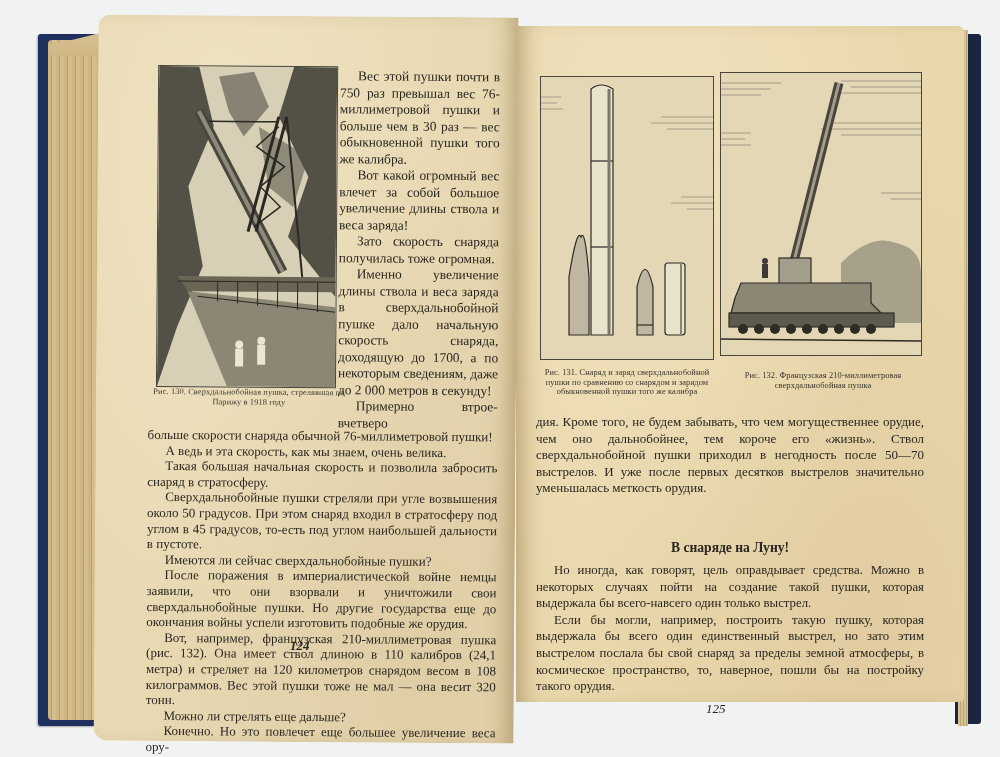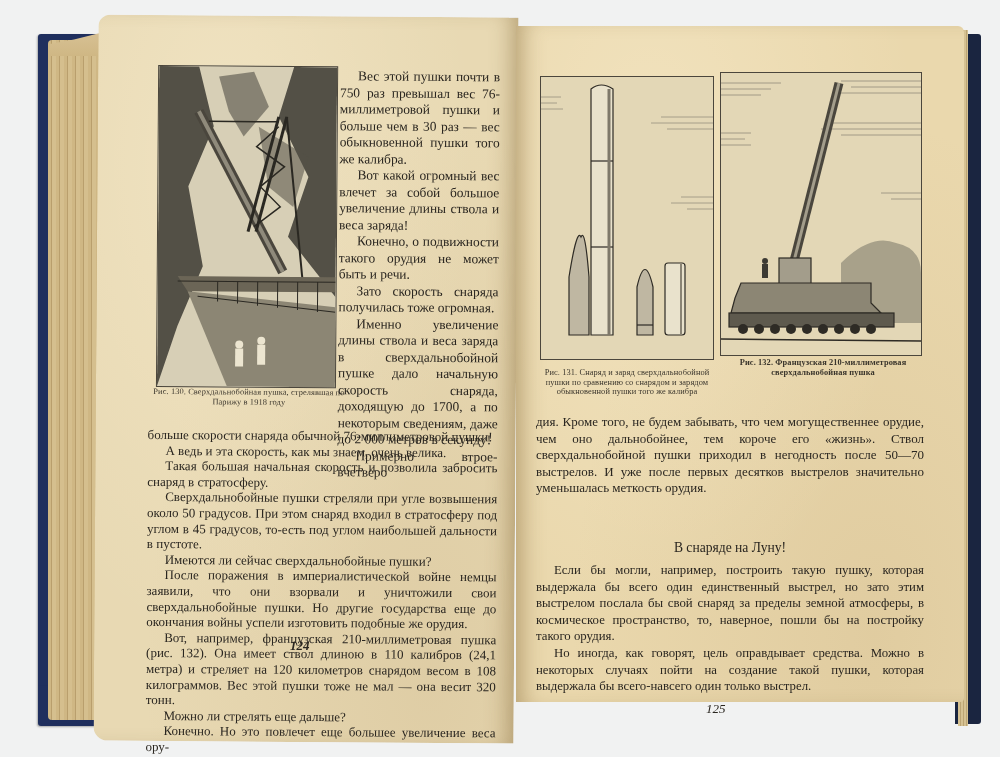--- a/index.html
+++ b/index.html
@@ -67,31 +67,31 @@
     .fig svg { display: block; width: 100%; height: 100%; }
     .fig130 { left: 60px; top: 50px; width: 178px; height: 320px; }
     .fig131 { left: 24px; top: 50px; width: 172px; height: 282px; background: #e3d7b6; }
     .fig132 { left: 204px; top: 46px; width: 200px; height: 282px; background: #e3d7b6; }
     .caption {
       position: absolute; font-size: 8.4px; line-height: 9.6px; text-align: center;
       color: #3a352c; letter-spacing: 0.1px;
     }
     .cap130 { left: 48px; top: 372px; width: 210px; }
     .cap131 { left: 20px; top: 342px; width: 182px; }
-    .cap132 { left: 210px; top: 332px; width: 194px; font-weight: bold; }
+    .cap132 { left: 210px; top: 345px; width: 194px; }
     
     .textblock { position: absolute; font-size: 14px; line-height: 16.6px; text-align: justify; }
     .textblock p { margin: 0; text-indent: 18px; }
     .textblock p.noindent { text-indent: 0; }
     .col-narrow { left: 242px; top: 52px; width: 160px; font-size: 13.4px; line-height: 16.5px; }
     .col-full-left { left: 52px; top: 412px; width: 350px; font-size: 13px; line-height: 15.6px; }
     .col-right-1 { left: 20px; top: 388px; width: 388px; font-size: 13px; line-height: 16.6px; }
     .section-title {
       position: absolute; left: 20px; top: 514px; width: 388px; text-align: center;
-      font-weight: normal; font-size: 13.6px;
+      font-weight: bold; font-size: 13.6px;
     }
     .col-right-2 { left: 20px; top: 536px; width: 388px; font-size: 12.8px; line-height: 16.6px; }
     .folio { position: absolute; font-style: italic; font-size: 13px; }
     .folio-left { left: 196px; top: 622px; font-weight: bold; }
     .folio-right { left: 190px; top: 640px; margin-top: 35px; }
   </style>
 </head>
 <body>
 
 <div class="scene">
@@ -141,21 +141,20 @@
           <circle cx="104" cy="274" r="4"></circle>
             <rect x="100" y="278" width="8" height="20"></rect>
         </g>
       </svg>
     </div>
     <div class="caption cap130">Рис. 130. Сверхдальнобойная пушка, стрелявшая по Парижу в 1918 году</div>
 
     <div class="textblock col-narrow">
       <p>Вес этой пушки почти в 750 раз превышал вес 76-миллиметровой пушки и больше чем в 30 раз — вес обыкновенной пушки того же калибра.</p>
       <p>Вот какой огромный вес влечет за собой большое увеличение длины ствола и веса заряда!</p>
-      <p>Конечно, о подвижности такого орудия не может быть и речи.</p>
       <p>Зато скорость снаряда получилась тоже огромная.</p>
       <p>Именно увеличение длины ствола и веса заряда в сверхдальнобойной пушке дало начальную скорость снаряда, доходящую до 1700, а по некоторым сведениям, даже до 2 000 метров в секунду!</p>
       <p>Примерно втрое-вчетверо</p>
     </div>
 
     <div class="textblock col-full-left">
       <p class="noindent">больше скорости снаряда обычной 76-миллиметровой пушки!</p>
       <p>А ведь и эта скорость, как мы знаем, очень велика.</p>
       <p>Такая большая начальная скорость и позволила забросить снаряд в стратосферу.</p>
       <p>Сверхдальнобойные пушки стреляли при угле возвышения около 50 градусов. При этом снаряд входил в стратосферу под углом в 45 градусов, то-есть под углом наибольшей дальности в пустоте.</p>
@@ -246,19 +245,19 @@
     </div>
     <div class="caption cap132">Рис. 132. Французская 210-миллиметровая сверхдальнобойная пушка</div>
 
     <div class="textblock col-right-1">
       <p class="noindent">дия. Кроме того, не будем забывать, что чем могущественнее орудие, чем оно дальнобойнее, тем короче его «жизнь». Ствол сверхдальнобойной пушки приходил в негодность после 50—70 выстрелов. И уже после первых десятков выстрелов значительно уменьшалась меткость орудия.</p>
     </div>
 
     <div class="section-title">В снаряде на Луну!</div>
 
     <div class="textblock col-right-2">
+      <p>Но иногда, как говорят, цель оправдывает средства. Можно в некоторых случаях пойти на создание такой пушки, которая выдержала бы всего-навсего один только выстрел.</p>
       <p>Если бы могли, например, построить такую пушку, которая выдержала бы всего один единственный выстрел, но зато этим выстрелом послала бы свой снаряд за пределы земной атмосферы, в космическое пространство, то, наверное, пошли бы на постройку такого орудия.</p>
-      <p>Но иногда, как говорят, цель оправдывает средства. Можно в некоторых случаях пойти на создание такой пушки, которая выдержала бы всего-навсего один только выстрел.</p>
     </div>
 
     <div class="folio folio-right">125</div>
   </div>
 </div>
 
 </body></html>

